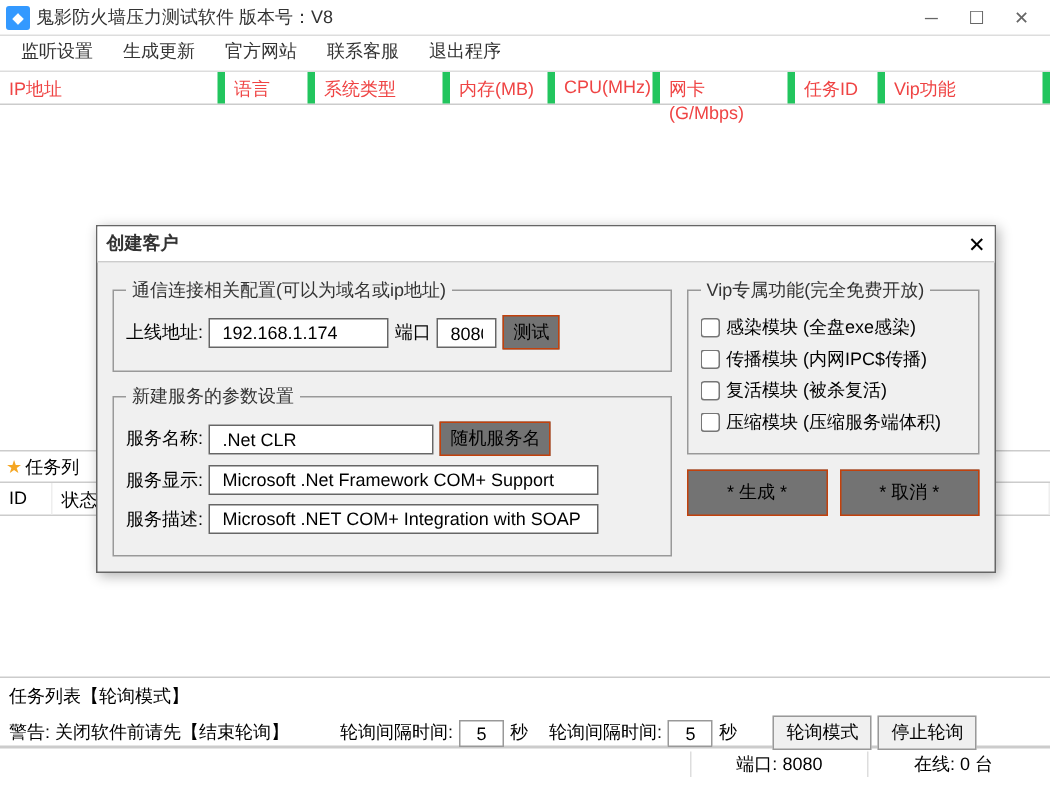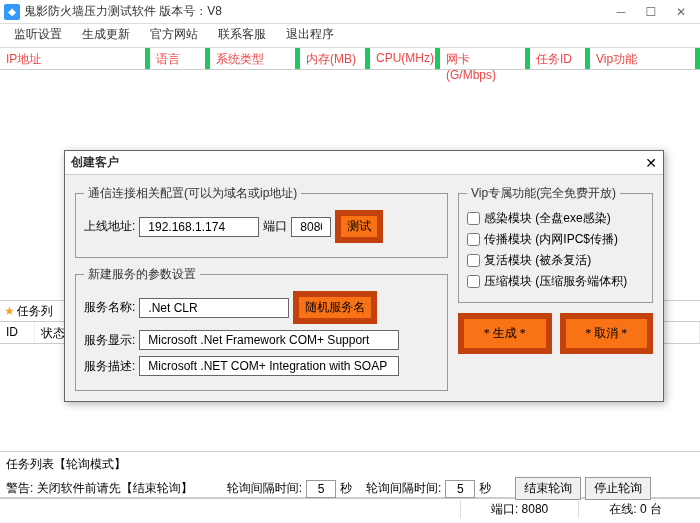--- a/index.html
+++ b/index.html
@@ -35,21 +35,21 @@
 .dialog .dtitle .t { flex: 1; font-weight: bold; color: #333; }
 .dialog .dtitle .close { cursor: pointer; font-size: 14px; }
 .dialog .dbody { padding: 10px; display: flex; gap: 10px; }
 .dialog fieldset { border: 1px solid #999; padding: 8px; }
 .dialog legend { padding: 0 4px; color: #333; }
 .dialog .left { flex: 1; }
 .dialog .right { width: 195px; display: flex; flex-direction: column; }
 .dialog .frow { display: flex; align-items: center; margin-bottom: 6px; gap: 4px; }
 .dialog .frow label { white-space: nowrap; }
 .dialog input[type=text] { border: 1px solid #666; padding: 2px 8px; font-size: 12px; }
-.dialog button { background: #f97316; border: 6px solid #c2410c; padding: 2px 6px; font-size: 12px; cursor: pointer; font-family: Liberation Serif, serif; }
+.dialog button { background: #737373; border: 1px solid #c2410c; padding: 2px 6px; font-size: 12px; cursor: pointer; }
 .dialog .chkrow { display: flex; align-items: center; margin-bottom: 4px; }
 .dialog .chkrow input { margin-right: 4px; }
 .dialog .actbtns { display: flex; gap: 8px; margin-top: 10px; }
 .dialog .actbtns button { flex: 1; padding: 6px; }
 .watermark { position: absolute; left: 260px; top: 220px; font-size: 40px; color: rgba(0,0,0,0.08); pointer-events: none; font-weight: bold; z-index: 0; }
 </style>
 </head>
 <body>
 
 <div class="titlebar">
@@ -105,21 +105,21 @@
     <span>任务列表【轮询模式】</span>
   </div>
   <div class="row2">
     <span style="margin-right:30px">警告: 关闭软件前请先【结束轮询】</span>
     <span>轮询间隔时间:</span>
     <input type="text" style="width: 30px; text-align: center;" value="5">
     <span>秒</span>
     <span style="margin-left:10px">轮询间隔时间:</span>
     <input type="text" style="width: 30px; text-align: center;" value="5">
     <span>秒</span>
-    <button style="margin-left:20px">结束轮询</button>
+    <button style="margin-left:20px">轮询模式</button>
     <button>停止轮询</button>
   </div>
 </div>
 
 <div class="statusbar">
   <div class="cell"><span>端口:</span> <span>8080</span></div>
   <div class="cell"><span>在线:</span> <span>0 台</span></div>
 </div>
 
 <div class="watermark">安下载</div>

